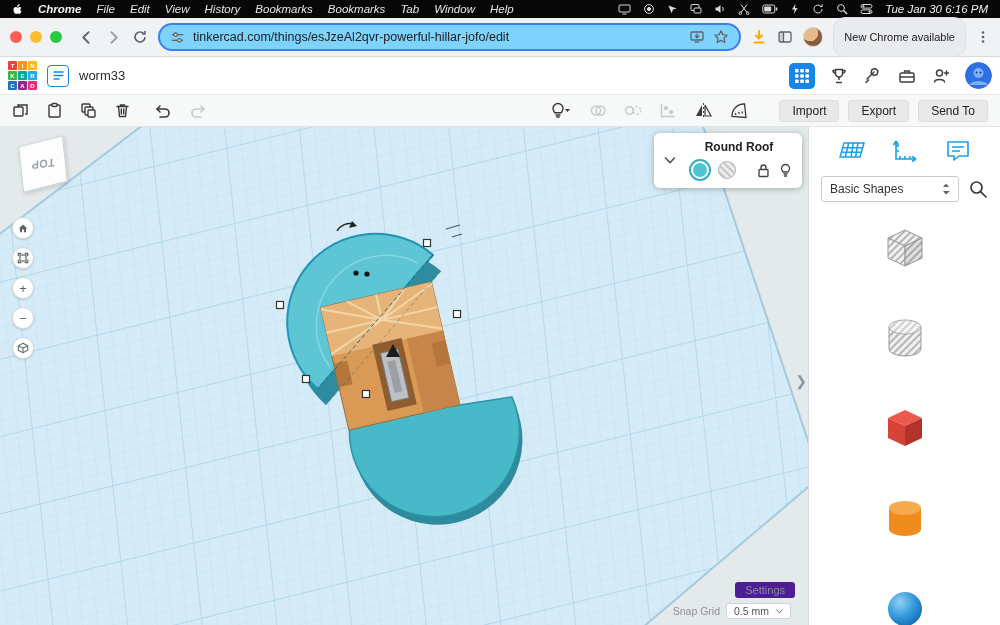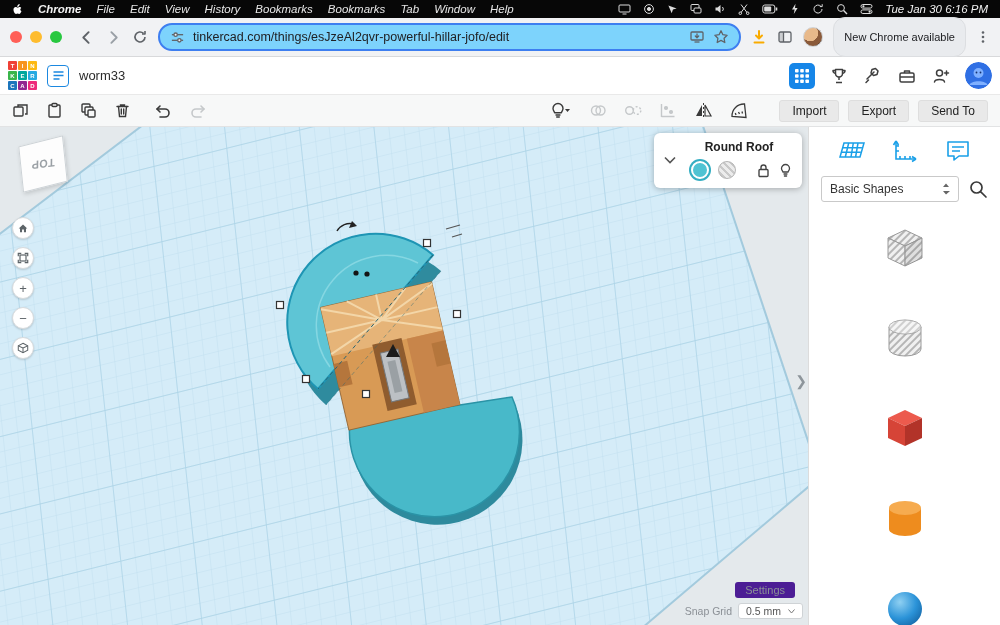--- a/index.html
+++ b/index.html
@@ -63,21 +63,21 @@
   .inspector { position:absolute; right:6px; top:6px; width:148px; background:#fff; border-radius:6px; box-shadow:0 1px 6px rgba(0,0,0,.28); padding:7px 10px 9px 6px; display:flex; gap:6px; }
   .insp-chev { width:20px; display:flex; align-items:center; justify-content:center; color:#555; }
   .insp-body { flex:1; }
   .insp-title { text-align:center; font-size:12px; font-weight:bold; color:#222; margin-bottom:7px; }
   .insp-row { display:flex; align-items:center; gap:9px; }
   .swatch-color { width:18px; height:18px; border-radius:50%; background:#4fc3d3; border:2px solid #fff; box-shadow:0 0 0 2px #35aec2; margin-left:5px; }
   .swatch-hatch { width:18px; height:18px; border-radius:50%; background:repeating-linear-gradient(45deg,#ececec 0 3px,#c9c9c9 3px 5px); border:1px solid #b5b5b5; }
   .insp-sp { flex:1; }
 
   .settings-pill { position:absolute; right:13px; bottom:27px; background:#4c1d95; color:#8b9096; font-size:11px; padding:2px 10px; border-radius:3px; }
-  .snaprow { position:absolute; right:5px; bottom:6px; display:flex; align-items:center; gap:6px; font-size:10.5px; color:#8b9096; }
+  .snaprow { position:absolute; right:17px; bottom:6px; display:flex; align-items:center; gap:6px; font-size:10.5px; color:#8b9096; }
   .snapsel { background:#fff; border:1px solid #cfd3d6; border-radius:3px; padding:1px 7px; color:#555; display:flex; align-items:center; gap:7px; }
   .collapse-tab { position:absolute; right:0; top:240px; width:14px; height:28px; color:#8d959b; font-size:14px; display:flex; align-items:center; justify-content:center; }
 
   
   .sidebar { width:192px; height:498px; background:#fff; border-left:1px solid #dcdcdc; display:flex; flex-direction:column; }
   .sb-tools { height:48px; display:flex; align-items:center; justify-content:space-around; padding:0 16px; }
   .sb-tool { color:#1aa0e8; display:flex; }
   .sb-filter { display:flex; align-items:center; gap:9px; padding:1px 12px 9px; }
   .sb-select { flex:1; height:26px; border:1px solid #c9c9c9; border-radius:3px; display:flex; align-items:center; justify-content:space-between; padding:0 8px; font-size:12px; color:#333; background:#fff; }
   .sb-grid { flex:1; display:grid; grid-template-columns:repeat(1,1fr); align-content:start; row-gap:26px; padding:6px 10px 0; overflow:hidden; justify-items:center; }

